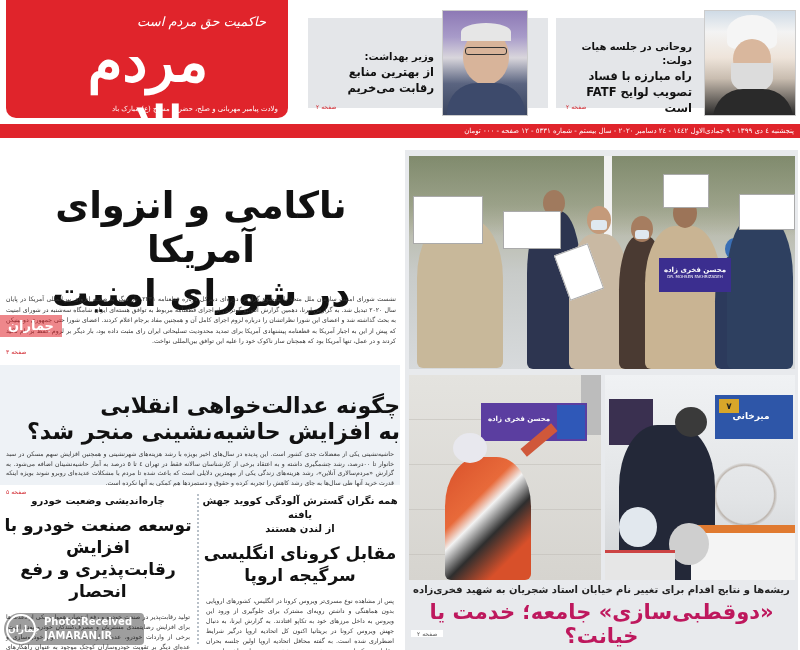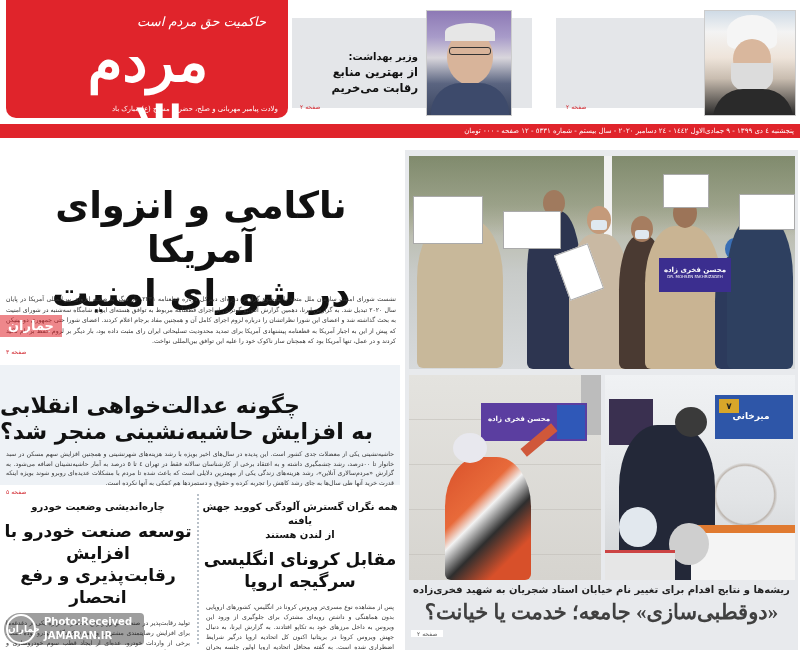--- a/index.html
+++ b/index.html
@@ -21,21 +21,21 @@
 
   .teaser { position: absolute; top: 10px; height: 102px; }
   .teaser-box { position: absolute; top: 8px; height: 90px; background: #e4e6e9; }
   .teaser-text { position: absolute; text-align: right; font-weight: bold; color: #111; }
   .teaser-kicker { font-size: 10px; line-height: 14px; }
   .teaser-headline { font-size: 11.5px; line-height: 16px; }
   .teaser-page { position: absolute; font-size: 6px; color: #d0222a; }
   .photo { position: absolute; overflow: hidden; border: 1px solid #ccc; }
 
   
-  .t1 { left: 292px; width: 224px; }
+  .t1 { left: 308px; width: 224px; }
   .t1 .teaser-box { left: 0; width: 240px; }
   .t1 .photo { right: 4px; top: 0; width: 86px; height: 106px; background: linear-gradient(180deg,#8d79b5 0%,#a89bc9 25%,#d9d6dc 45%,#5a6480 70%,#3a4560 100%); }
   .t1 .teaser-text { right: 98px; top: 40px; width: 140px; }
   .t1 .teaser-page { left: 8px; bottom: 2px; }
 
   
   .t2 { left: 556px; width: 238px; }
   .t2 .teaser-box { left: 0; width: 238px; }
   .t2 .photo { right: -2px; top: 0; width: 92px; height: 106px; background: linear-gradient(180deg,#cfdbe6 0%,#f3f3f3 20%,#eee4da 45%,#c9bdb0 65%,#2a2a2a 100%); }
   .t2 .teaser-text { right: 102px; top: 30px; width: 135px; }
@@ -54,49 +54,49 @@
   .lead-headline { position: absolute; left: 0; right: 0; top: 40px; text-align: center; font-weight: bold; font-size: 37px; line-height: 44px; letter-spacing: -0.5px; }
   .lead-body { position: absolute; left: 6px; right: 6px; top: 150px; font-size: 6.2px; line-height: 10.5px; text-align: justify; color: #333; }
   .page-ref { font-size: 6px; color: #d0222a; display: block; text-align: left; }
   .jamaran-stamp {
     position: absolute; left: 0; top: 171px; width: 62px; height: 22px; background: rgba(224,36,43,0.55);
     color: #fff; font-weight: bold; font-size: 13px; line-height: 22px; text-align: center;
   }
 
   .story2 { position: absolute; left: 0; top: 365px; width: 400px; height: 120px; background: #eef2f6; }
   .story2-kicker { position: absolute; left: 0; right: 0; top: 8px; text-align: center; font-weight: bold; font-size: 14px; }
-  .story2-headline { position: absolute; left: 0; right: 0; top: 28px; text-align: left; font-weight: bold; font-size: 22px; line-height: 26px; }
+  .story2-headline { position: absolute; left: 0; right: 0; top: 28px; text-align: right; font-weight: bold; font-size: 22px; line-height: 26px; }
   .story2-body { position: absolute; left: 6px; right: 6px; top: 84px; font-size: 6.2px; line-height: 9.5px; text-align: justify; color: #333; }
 
   .col { position: absolute; top: 492px; height: 156px; }
   .col-a { left: 0; width: 196px; }
   .col-b { left: 200px; width: 200px; }
   .col-sep { position: absolute; left: 197px; top: 494px; width: 0; height: 150px; border-left: 2px dotted #b8c0c8; }
-  .col-kicker { text-align: center; font-weight: bold; font-size: 10px; line-height: 14px; margin-top: 8px; }
+  .col-kicker { text-align: center; font-weight: bold; font-size: 10px; line-height: 14px; margin-top: 2px; }
   .col-headline { text-align: center; font-weight: bold; font-size: 17px; line-height: 22px; margin-top: 6px; }
   .col-body { font-size: 6.2px; line-height: 10px; text-align: justify; color: #333; margin: 10px 6px 0 6px; }
 
   .watermark {
     position: absolute; left: 4px; top: 613px; width: 140px; height: 32px; background: rgba(40,40,40,0.45);
     border-radius: 16px 4px 4px 16px; color: #fff; direction: ltr;
   }
   .wm-logo { position: absolute; left: 2px; top: 1px; width: 30px; height: 30px; border-radius: 50%; border: 2px solid #fff; font-size: 9px; line-height: 26px; text-align: center; font-weight: bold; }
   .wm-line1 { position: absolute; left: 40px; top: 3px; font-size: 10px; font-weight: bold; }
   .wm-line2 { position: absolute; left: 40px; top: 17px; font-size: 10px; font-weight: bold; }
 
   
   .feature { position: absolute; left: 405px; top: 150px; width: 393px; height: 500px; background: #e8eaed; }
   .feat-photo1 { position: absolute; left: 4px; top: 6px; width: 386px; height: 213px; overflow: hidden;
     background: linear-gradient(180deg,#9aa48a 0%,#b7b9a8 30%,#c8cbc9 55%,#d7dadc 100%); }
   .feat-photo2 { position: absolute; left: 4px; top: 225px; width: 192px; height: 205px; overflow: hidden;
     background: linear-gradient(180deg,#e4e3df 0%,#d6d4cf 100%); }
   .feat-photo3 { position: absolute; left: 200px; top: 225px; width: 190px; height: 205px; overflow: hidden;
     background: linear-gradient(180deg,#f0f2f4 0%,#e2e4e6 60%,#cfd2d4 100%); }
   .feat-kicker { position: absolute; left: 0; right: 0; top: 434px; text-align: center; font-weight: bold; font-size: 10px; color: #222; }
-  .feat-headline { position: absolute; left: 0; right: 0; top: 450px; text-align: center; font-weight: bold; font-size: 21px; color: #404040; font-family: Liberation Serif, serif; }
+  .feat-headline { position: absolute; left: 0; right: 0; top: 450px; text-align: center; font-weight: bold; font-size: 21px; color: #be185d; }
   .feat-page { position: absolute; left: 6px; top: 480px; font-size: 6px; color: #555; background: #fff; padding: 0 6px; }
 
   .sign { position: absolute; background: #fff; border: 1px solid #aaa; }
   .person { position: absolute; border-radius: 40% 40% 6px 6px; }
   .head { position: absolute; border-radius: 50%; background: #b38a6b; }
   .mask { position: absolute; background: #dfe8f0; border-radius: 3px; }
   .street-sign { position: absolute; background: #4a3a9a; color: #fff; font-size: 6px; text-align: center; }
   .sign-label { font-size: 7px; font-weight: bold; }
 </style>
 </head>
@@ -125,20 +125,25 @@
     <div class="teaser-page">صفحه ٢</div>
   </div>
 
   <div class="teaser t2">
     <div class="teaser-box"></div>
     <div class="photo">
       <div style="position:absolute;left:22px;top:4px;width:50px;height:34px;border-radius:50% 50% 20% 20%;background:#f5f5f5;"></div>
       <div class="face" style="left:28px;top:28px;width:38px;height:40px;background:#d9b79d;"></div>
       <div style="position:absolute;left:26px;top:52px;width:42px;height:30px;border-radius:0 0 50% 50%;background:#dcdcdc;"></div>
       <div style="position:absolute;left:8px;top:78px;width:80px;height:32px;border-radius:30px 30px 0 0;background:#2a2a2a;"></div>
+    </div>
+    <div class="teaser-text">
+      <div class="teaser-kicker">روحانی در جلسه هیات دولت:</div>
+      <div class="teaser-headline">راه مبارزه با فساد</div>
+      <div class="teaser-headline">تصویب لوایح FATF است</div>
     </div>
     <div class="teaser-page">صفحه ٢</div>
   </div>
 
   <div class="dateline">پنجشنبه ٤ دی ١٣٩٩ - ٩ جمادی‌الاول ١٤٤٢ - ٢٤ دسامبر ٢٠٢٠ - سال بیستم - شماره ٥٣٣١ - ١٢ صفحه - ٠٠٠ تومان</div>
 </header>
 
 <section class="lead">
   <div class="lead-headline">
     <div>ناکامی و انزوای آمریکا</div>

